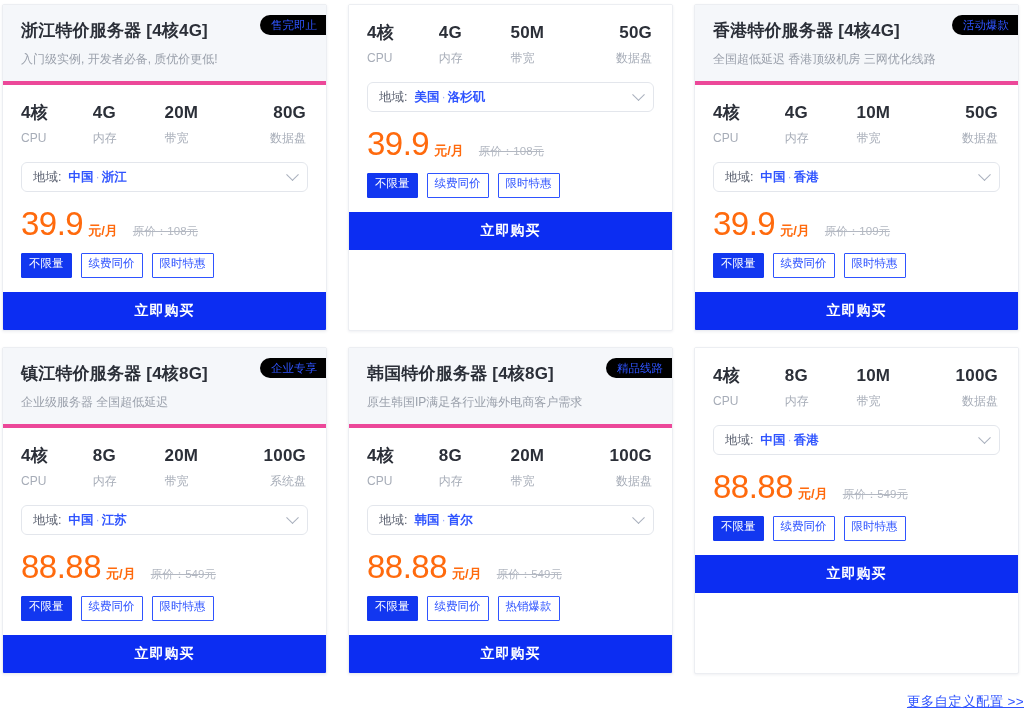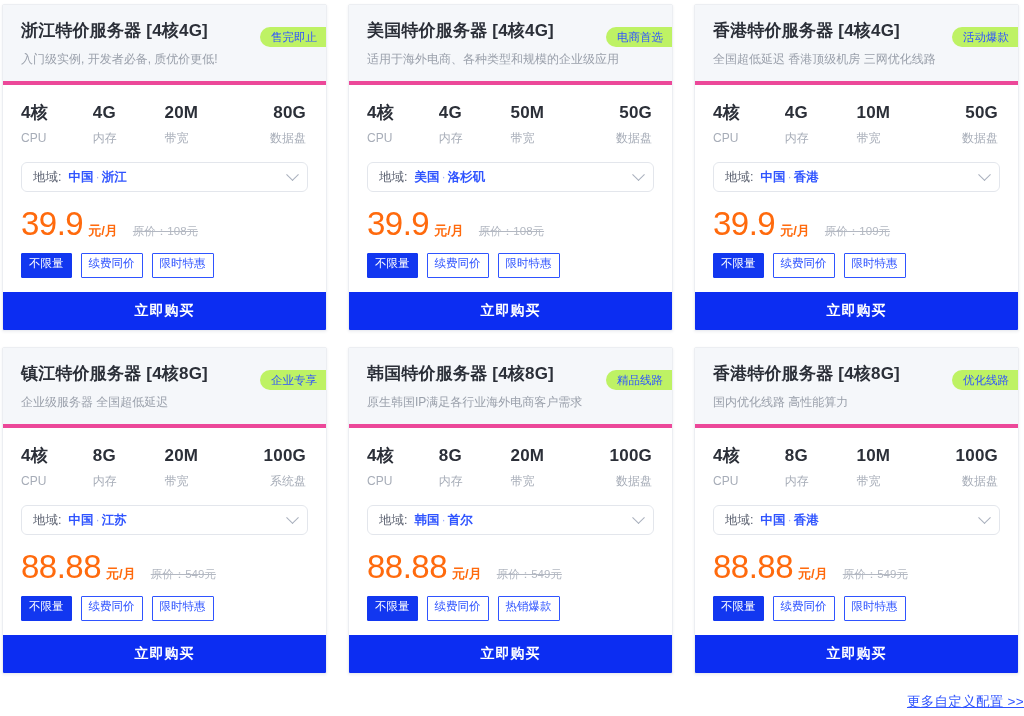--- a/index.html
+++ b/index.html
@@ -48,23 +48,23 @@
   }
   .card-subtitle {
     font-size: 12px;
     color: #9aa0ab;
     line-height: 18px;
     margin-top: 7px;
     white-space: nowrap;
   }
   .card-badge {
     position: absolute;
-    top: 22px;
+    top: 10px;
     right: 0;
-    background: #bef264;
+    background: #000000;
     color: #2f54ff;
     font-size: 11.5px;
     line-height: 20px;
     height: 20px;
     padding: 0 9px 0 11px;
     border-top-left-radius: 10px;
     border-bottom-left-radius: 10px;
     white-space: nowrap;
   }
   .card-body {
@@ -240,25 +240,20 @@
       </div>
       <div class="tag-row">
         <span class="tag filled">不限量</span>
         <span class="tag">续费同价</span>
         <span class="tag">限时特惠</span>
           </div>
     </div>
     <button class="buy-button">立即购买</button>
   </div>
       <div class="card">
-    <div class="card-header">
-      <div class="card-title">美国特价服务器 [4核4G]</div>
-      <div class="card-subtitle">适用于海外电商、各种类型和规模的企业级应用</div>
-      <span class="card-badge">电商首选</span>
-    </div>
     <div class="card-body">
       <div class="spec-row">
       <div class="spec-cell">
         <div class="spec-value">4核</div>
         <div class="spec-label">CPU</div>
       </div>
       <div class="spec-cell">
         <div class="spec-value">4G</div>
         <div class="spec-label">内存</div>
       </div>
@@ -412,25 +407,20 @@
       </div>
       <div class="tag-row">
         <span class="tag filled">不限量</span>
         <span class="tag">续费同价</span>
         <span class="tag">热销爆款</span>
           </div>
     </div>
     <button class="buy-button">立即购买</button>
   </div>
       <div class="card">
-    <div class="card-header">
-      <div class="card-title">香港特价服务器 [4核8G]</div>
-      <div class="card-subtitle">国内优化线路 高性能算力</div>
-      <span class="card-badge">优化线路</span>
-    </div>
     <div class="card-body">
       <div class="spec-row">
       <div class="spec-cell">
         <div class="spec-value">4核</div>
         <div class="spec-label">CPU</div>
       </div>
       <div class="spec-cell">
         <div class="spec-value">8G</div>
         <div class="spec-label">内存</div>
       </div>

